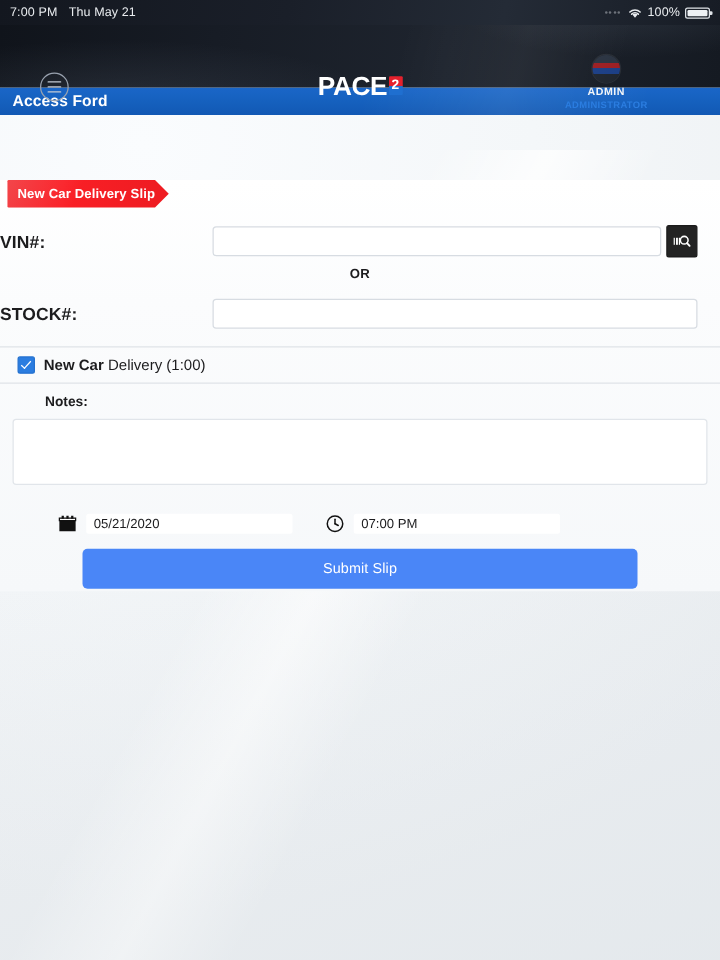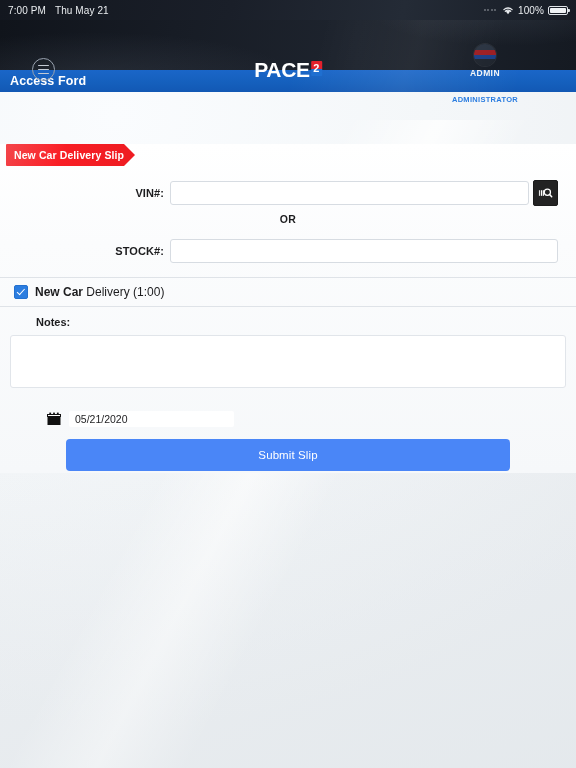--- a/index.html
+++ b/index.html
@@ -154,21 +154,21 @@
     font-size: 8.5px;
     font-weight: bold;
     letter-spacing: .4px;
     margin-top: 2px;
   }
   .user-role {
     color: #2b7de0;
     font-size: 7.5px;
     font-weight: bold;
     letter-spacing: .3px;
-    margin-top: 17px;
+    margin-top: 1px;
   }
 
   
   .titlebar {
     position: relative;
     height: 22px;
     background: linear-gradient(#1a66c8 0%, #1560bd 55%, #1258b4 100%);
     display: flex;
     align-items: center;
     padding-left: 10px;
@@ -238,24 +238,24 @@
   }
 
   .field-row {
     display: flex;
     align-items: center;
     margin-top: 14px;
     padding-right: 18px;
   }
   .field-label {
     width: 170px;
-    text-align: right;
+    text-align: left;
     padding-right: 6px;
     box-sizing: border-box;
-    font-size: 11px;
+    font-size: 14px;
     font-weight: bold;
     color: #1c1c1e;
     letter-spacing: .1px;
   }
   .txt-input {
     flex: 1;
     height: 24px;
     border: 1px solid #d7dce2;
     border-radius: 3px;
     background: #ffffff;
@@ -488,20 +488,30 @@
               <rect x="1.5" y="3.5" width="13" height="10.5" fill="#111111"></rect>
               <rect x="1.5" y="3.5" width="13" height="2" fill="#ffffff" stroke="#111111" stroke-width="1"></rect>
               <rect x="3.3" y="1.6" width="1.8" height="2.4" fill="#111111"></rect>
               <rect x="7.1" y="1.6" width="1.8" height="2.4" fill="#111111"></rect>
               <rect x="10.9" y="1.6" width="1.8" height="2.4" fill="#111111"></rect>
             </svg>
           </span>
           <input class="dt-input" type="text" value="05/21/2020" style="">
         </div>
         <div class="dt-gap"></div>
+        <div class="dt-group">
+          <span class="dt-icon">
+            <svg width="16" height="16" viewBox="0 0 16 16">
+              <circle cx="8" cy="8" r="6.2" fill="none" stroke="#111111" stroke-width="1.2"></circle>
+              <line x1="8" y1="8" x2="8" y2="4.4" stroke="#111111" stroke-width="1.2" stroke-linecap="round"></line>
+              <line x1="8" y1="8" x2="10.6" y2="9.4" stroke="#111111" stroke-width="1.2" stroke-linecap="round"></line>
+            </svg>
+          </span>
+          <input class="dt-input" type="text" value="07:00 PM" style="">
+        </div>
       </div>
 
       <div class="submit-wrap">
         <button class="submit-btn">Submit Slip</button>
       </div>
 
     </div>
   </div>
 
 </div>

